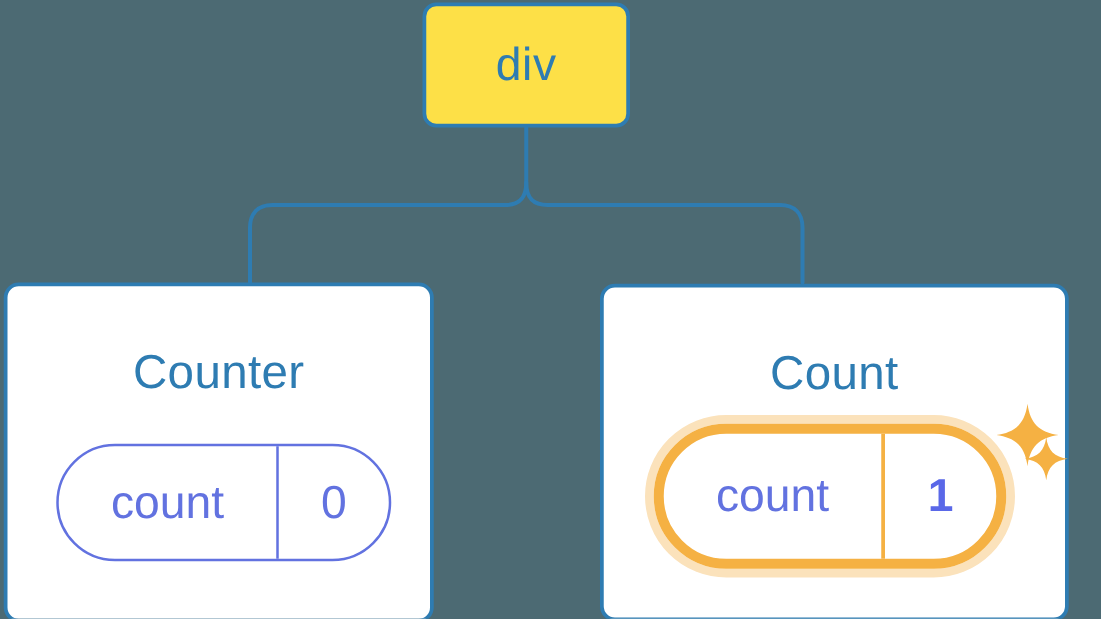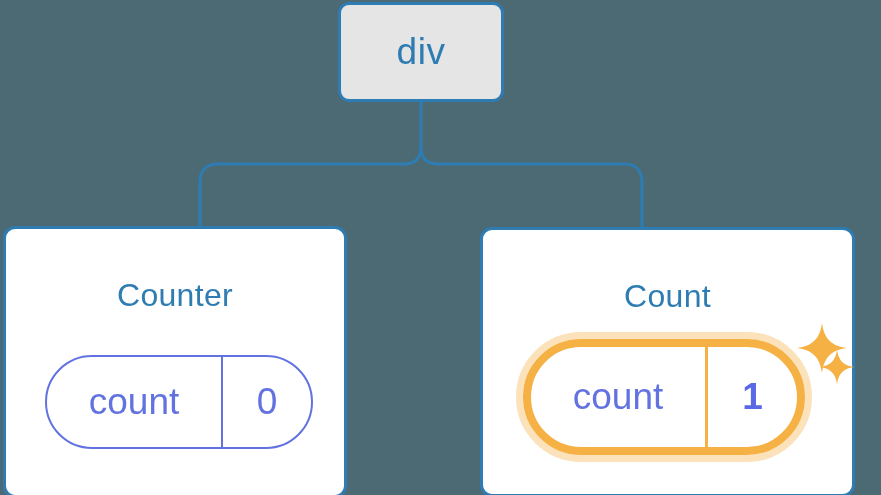--- a/index.html
+++ b/index.html
@@ -30,21 +30,21 @@
   }
 
   
   .node-root {
     position: absolute;
     left: 338px;
     top: 2px;
     width: 166px;
     height: 100px;
     box-sizing: border-box;
-    background: #e5e5e5;
+    background: #fde047;
     border: 3px solid #2e7cb2;
     border-radius: 11px;
     display: flex;
     align-items: center;
     justify-content: center;
   }
   .node-root-label {
     color: #2e7cb2;
     font-size: 37px;
     letter-spacing: 0.5px;
@@ -70,21 +70,21 @@
     width: 375px;
     height: 270px;
   }
   .card-title {
     position: absolute;
     left: 0;
     right: 0;
     top: 48px;
     text-align: center;
     color: #2e7cb2;
-    font-size: 32px;
+    font-size: 38px;
     letter-spacing: 0.3px;
   }
 
   
   .pill {
     position: absolute;
     box-sizing: border-box;
     display: flex;
     align-items: stretch;
     background: #ffffff;

